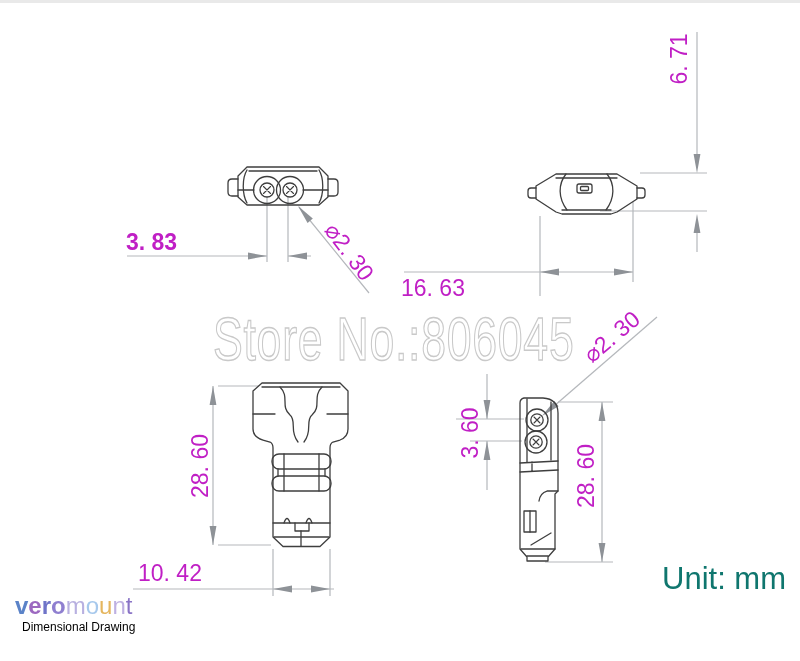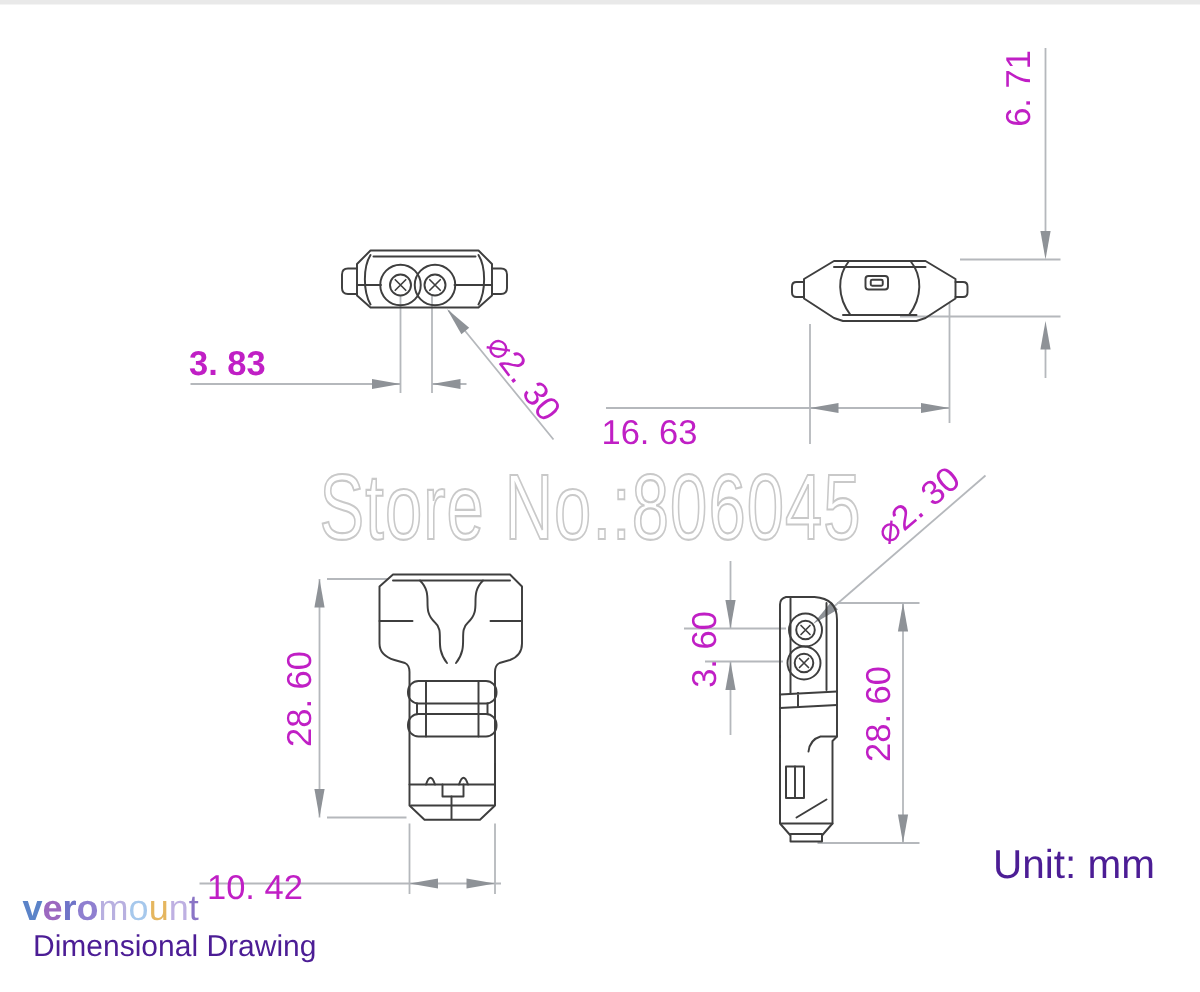--- a/index.html
+++ b/index.html
@@ -12,33 +12,33 @@
   .dim{
     position:absolute;font-size:23px;color:#c01fc5;white-space:nowrap;
     font-family:"Liberation Sans","DejaVu Sans",sans-serif;line-height:1;
   }
   .rot{transform:translate(-50%,-50%) rotate(-90deg);}
   #dim-383{left:126px;top:231px;font-weight:bold;}
   #dim-1663{left:401px;top:245px;margin-top:32px;}
   #dim-671{left:679px;top:59px;transform:translate(-50%,-50%) rotate(-90deg);}
   #dim-d230-a{left:349px;top:252px;transform:translate(-50%,-50%) rotate(53deg);}
   #dim-2860-c{left:200px;top:466px;}
-  #dim-1042{left:138px;top:562px;margin-top:18px;}
+  #dim-1042{left:138px;top:562px;}
   #dim-360{left:470px;top:433px;}
   #dim-2860-d{left:586px;top:476px;}
   #dim-d230-d{left:612px;top:337px;transform:translate(-50%,-50%) rotate(-40deg);}
   #watermark{
     position:absolute;left:213px;top:303px;font-size:62px;letter-spacing:1px;
     color:#ffffff;-webkit-text-stroke:1.4px #c9c9c9;
     transform:scaleX(0.72);transform-origin:left top;white-space:nowrap;
   }
-  #unit-label{position:absolute;left:662px;top:561px;font-size:27px;color:#4c1d95;}
+  #unit-label{position:absolute;left:662px;top:561px;font-size:31px;color:#0f766e;}
   #brand{position:absolute;left:15px;top:594px;font-size:24px;letter-spacing:0px;white-space:nowrap;line-height:1;}
   #brand .bold{font-weight:bold;}
-  #brand-subtitle{position:absolute;left:22px;top:620px;font-size:20px;color:#4c1d95;}
+  #brand-subtitle{position:absolute;left:22px;top:620px;font-size:12px;color:#000000;}
 </style>
 </head>
 <body>
 
 <div id="top-edge"></div>
 
 <div id="watermark">Store No.:806045</div>
 
 <svg width="800" height="661" viewBox="0 0 800 661">
 

